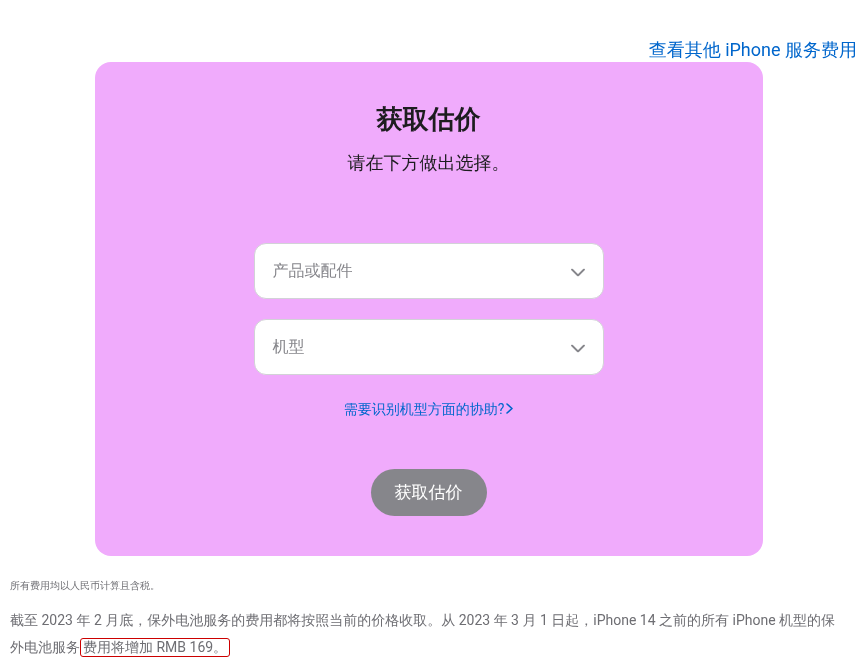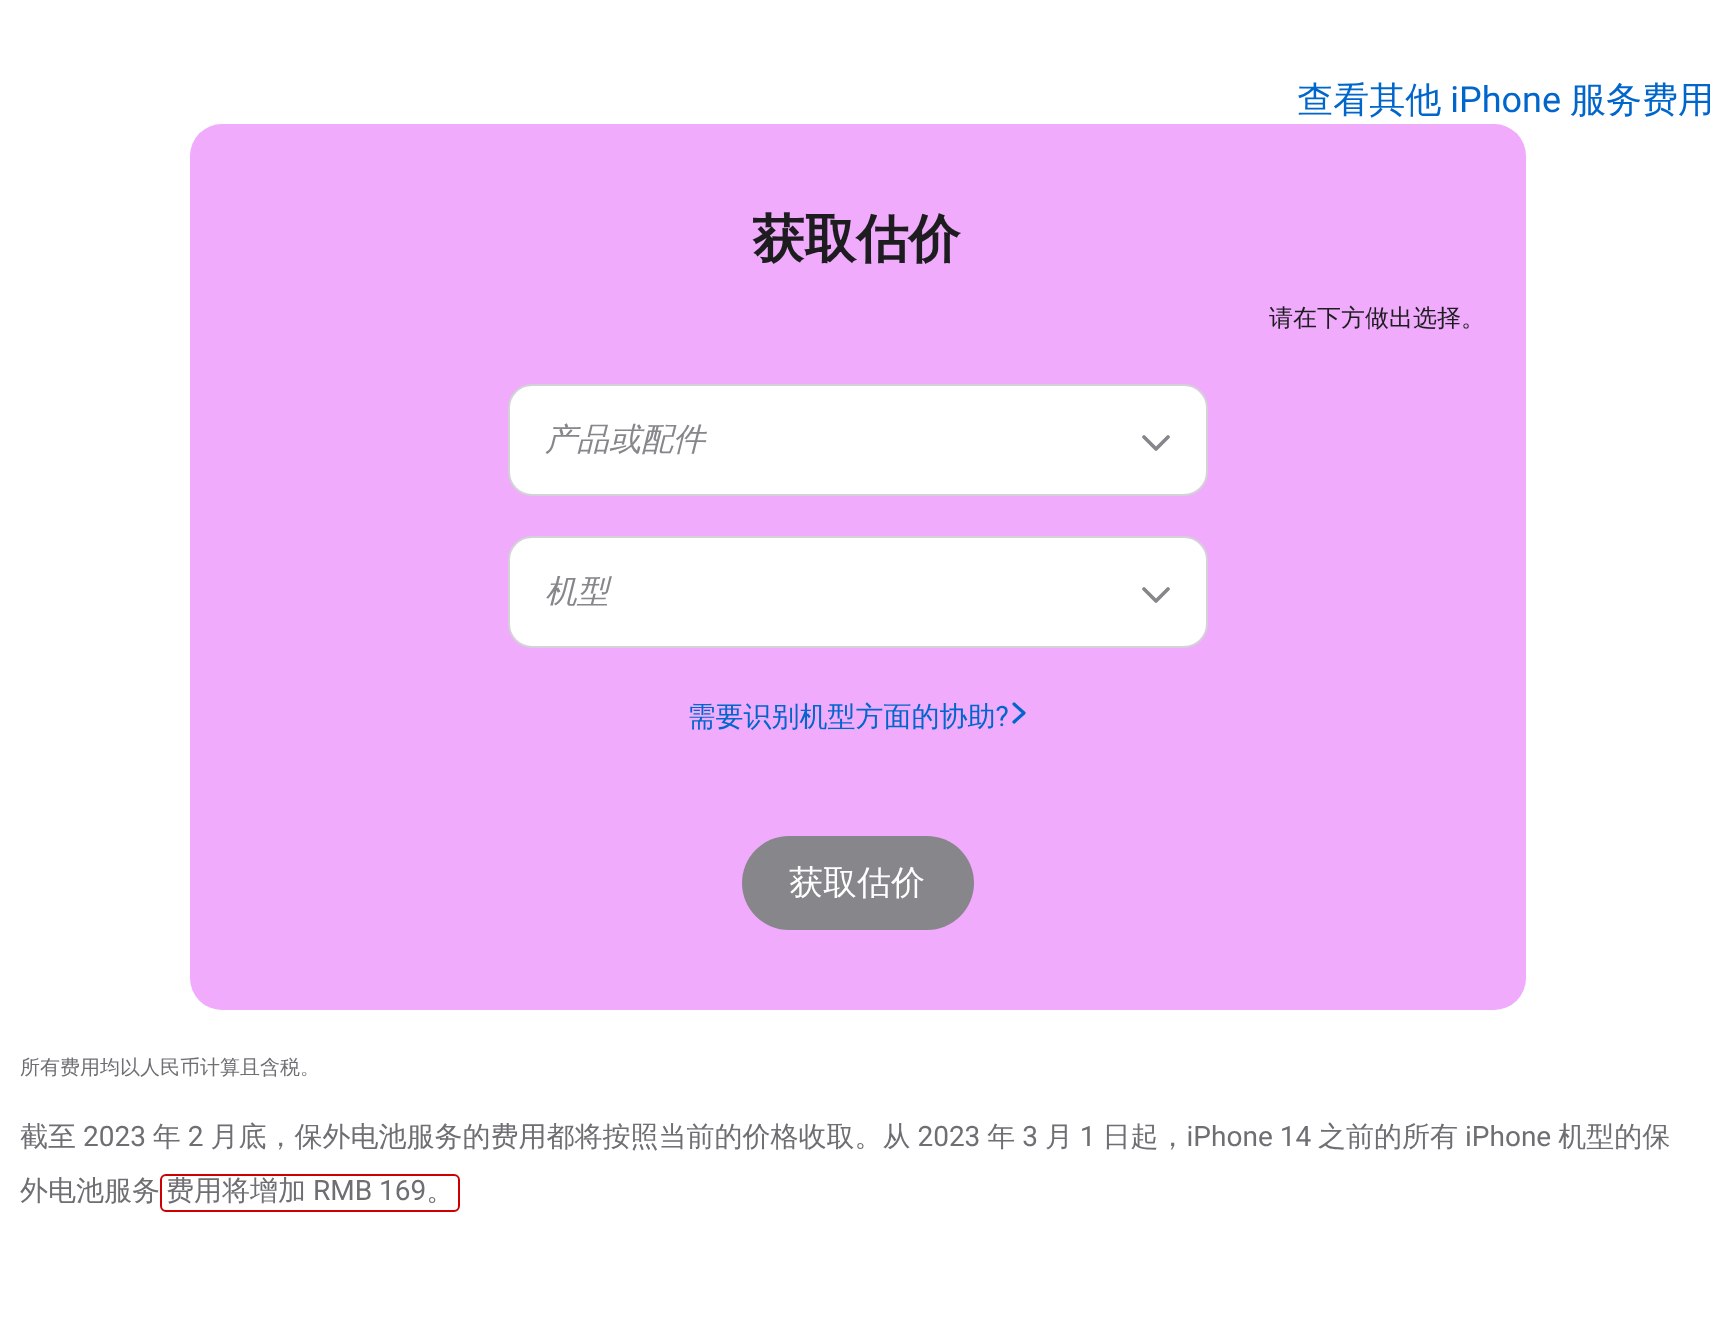--- a/index.html
+++ b/index.html
@@ -28,42 +28,40 @@
       padding: 40px 20px 40px 20px;
       text-align: center;
     }
     .title {
       font-size: 26px;
       font-weight: 600;
       color: #1d1d1f;
       margin-bottom: 14px;
     }
     .subtitle {
-      font-size: 12px;
+      font-size: 18px;
       color: #1d1d1f;
-      margin-bottom: 24px;
-      text-align: right;
+      margin-bottom: 68px;
     }
     .select-wrap {
       width: 350px;
       margin: 0 auto 20px auto;
       position: relative;
     }
     .select-box {
       width: 100%;
       height: 56px;
       background: #fff;
       border: 1px solid #d2d2d7;
       border-radius: 12px;
       display: flex;
       align-items: center;
       padding: 0 18px;
       cursor: pointer;
       position: relative;
-      font-style: italic;
     }
     .select-placeholder {
       color: #86868b;
       font-size: 16px;
     }
     .chevron {
       position: absolute;
       right: 18px;
       top: 50%;
       transform: translateY(-50%);

